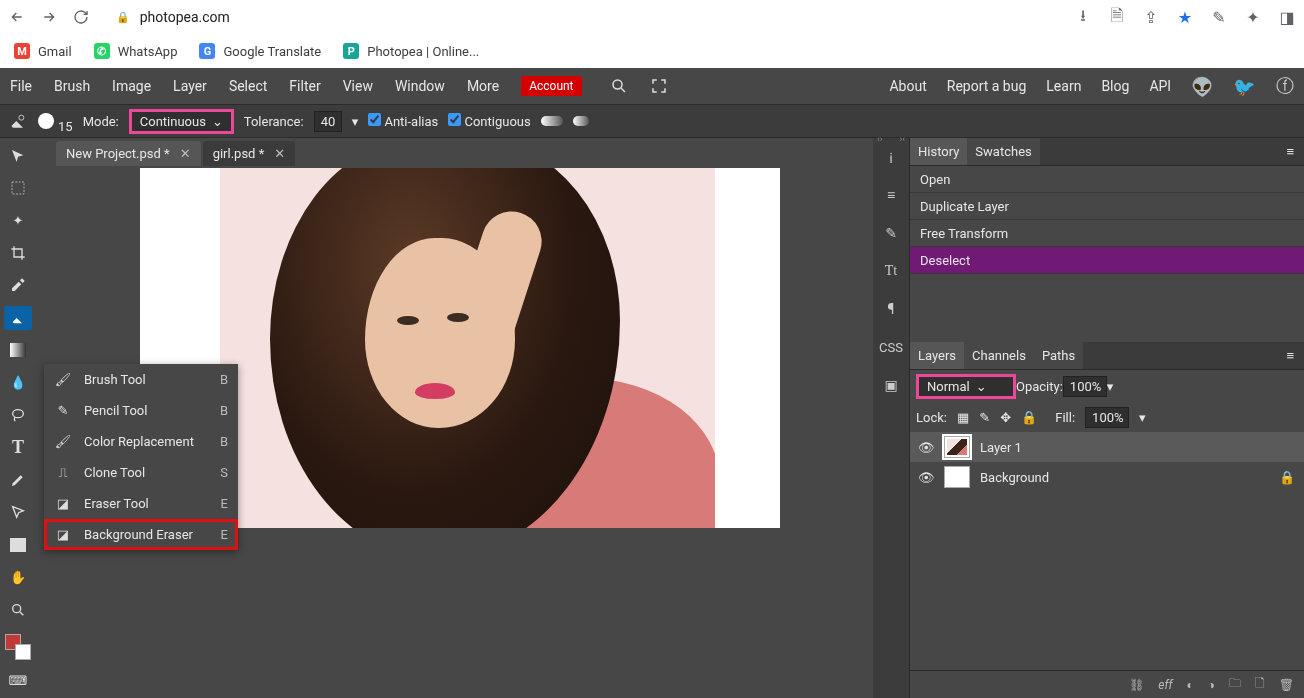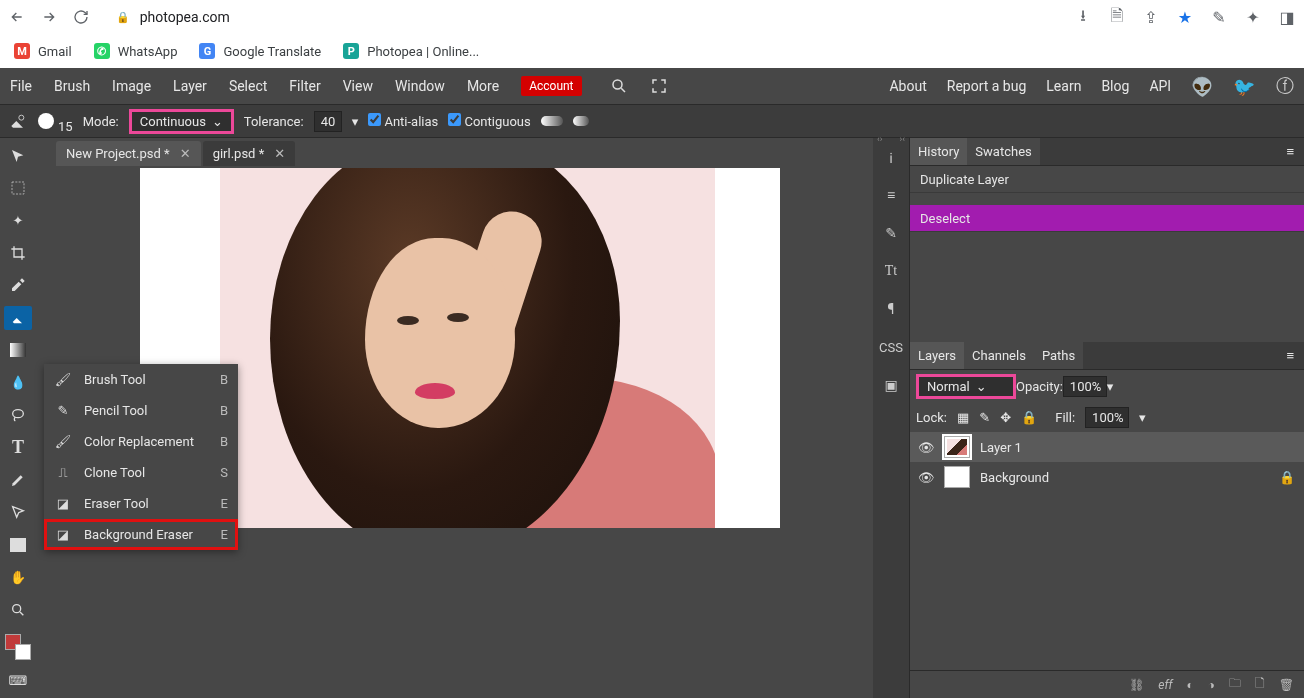--- a/index.html
+++ b/index.html
@@ -71,21 +71,21 @@
 .right-strip .handle { position: absolute; top: -4px; left: 4px; right: 4px; display: flex; justify-content: space-between; font-size: 9px; color: #888; }
 .rs-item { width: 26px; height: 26px; display: flex; align-items: center; justify-content: center; color: #ccc; font-size: 14px; }
 
 .panels { position: absolute; right: 0; top: 70px; bottom: 0; width: 395px; background: #474747; border-left: 1px solid #2a2a2a; display: flex; flex-direction: column; }
 .panel-header { display: flex; align-items: center; height: 28px; background: #3b3b3b; border-bottom: 1px solid #2a2a2a; }
 .ptab { padding: 0 8px; height: 100%; display: flex; align-items: center; background: #474747; cursor: pointer; }
 .ptab.active { background: #565656; }
 .ptab-menu { margin-left: auto; padding: 0 10px; cursor: pointer; }
 .hist-list { height: 176px; background: #474747; overflow: hidden; }
 .hist-item { height: 27px; display: flex; align-items: center; padding: 0 10px; border-bottom: 1px solid #3a3a3a; }
-.hist-item.sel { background: #a21caf; margin-top: 12px; }
+.hist-item.sel { background: #701a75; }
 
 .layer-panel { flex: 1; display: flex; flex-direction: column; }
 .lay-opts { height: 32px; display: flex; align-items: center; padding: 0 6px; background: #474747; }
 .lay-lock { height: 30px; display: flex; align-items: center; padding: 0 6px; gap: 10px; background: #474747; }
 .lay-list { flex: 1; }
 .layer-row { height: 30px; display: flex; align-items: center; padding: 0 8px; gap: 10px; }
 .layer-row.sel { background: #5a5a5a; }
 .layer-eye { width: 16px; text-align: center; }
 .layer-thumb { width: 26px; height: 22px; background: #fff; border: 1px solid #aaa; position: relative; }
 .layer-thumb.sel { outline: 2px solid #fff; }
@@ -357,21 +357,23 @@
   </div>
 
   <div class="panels">
 
     <div class="panel-header">
       <div class="ptab active">History</div>
       <div class="ptab">Swatches</div>
       <div class="ptab-menu">≡</div>
     </div>
     <div class="hist-list">
+      <div class="hist-item">Open</div>
       <div class="hist-item">Duplicate Layer</div>
+      <div class="hist-item">Free Transform</div>
       <div class="hist-item sel">Deselect</div>
     </div>
 
     <div class="layer-panel">
       <div class="panel-header">
         <div class="ptab active">Layers</div>
         <div class="ptab">Channels</div>
         <div class="ptab">Paths</div>
         <div class="ptab-menu">≡</div>
       </div>

